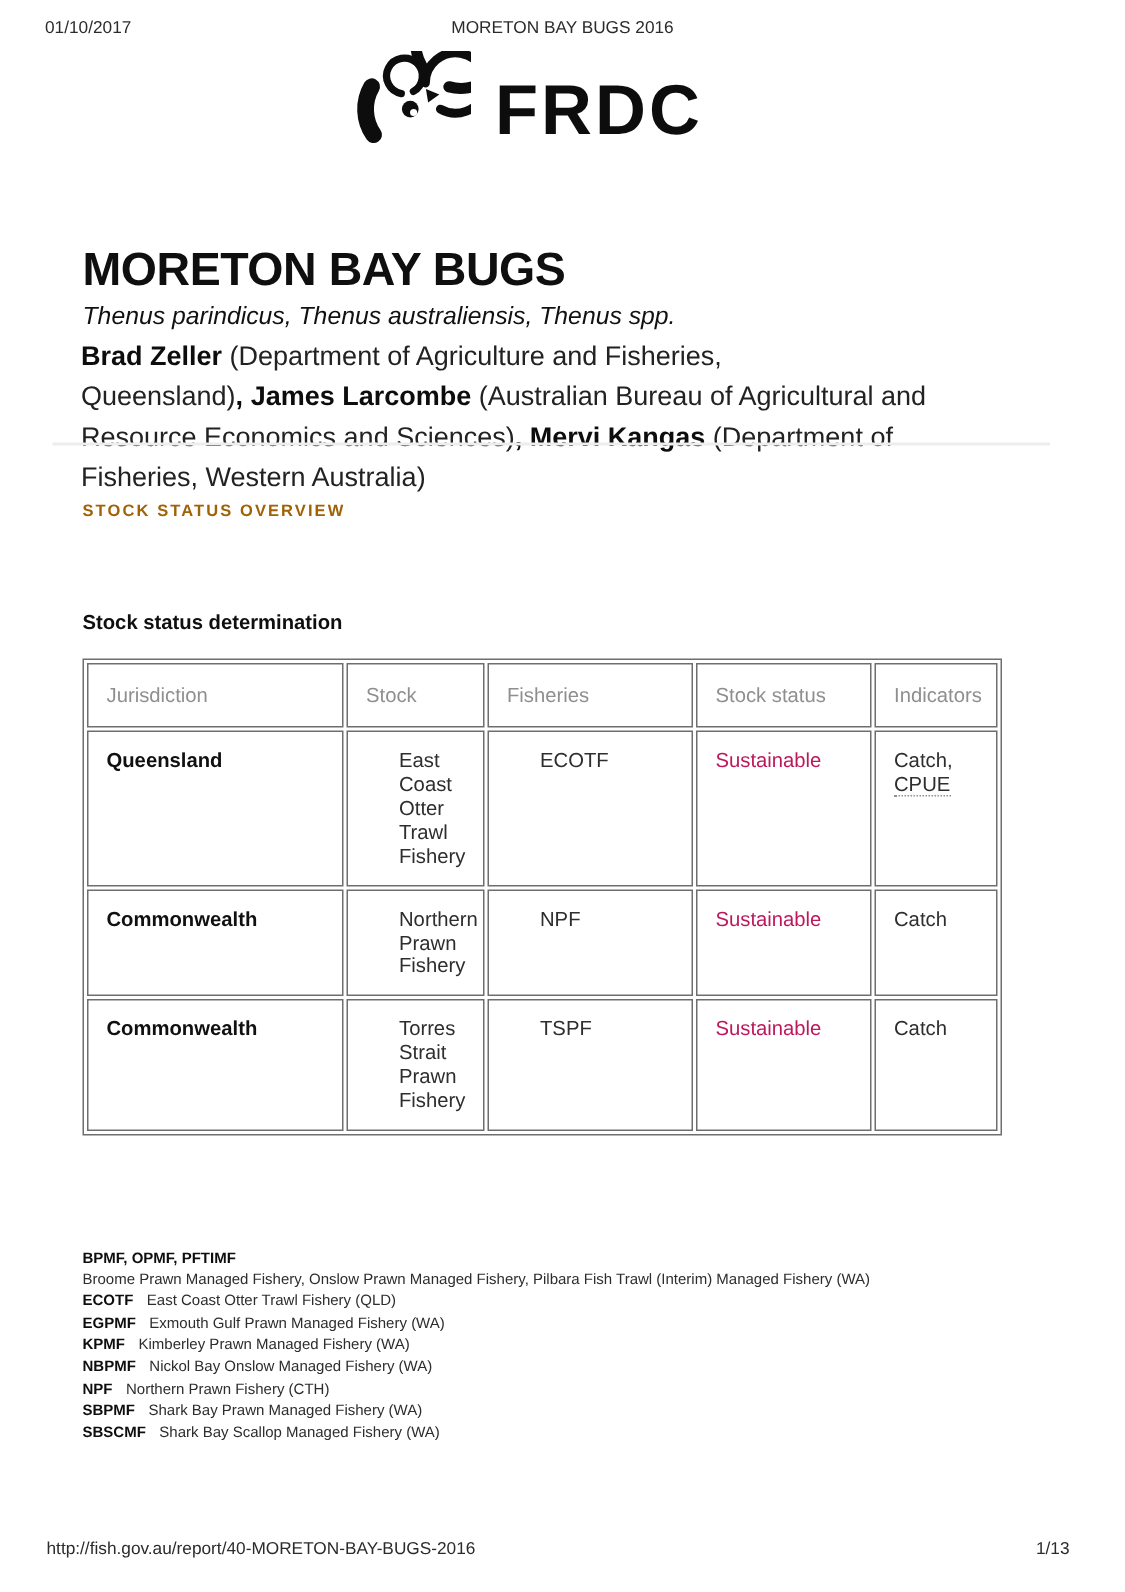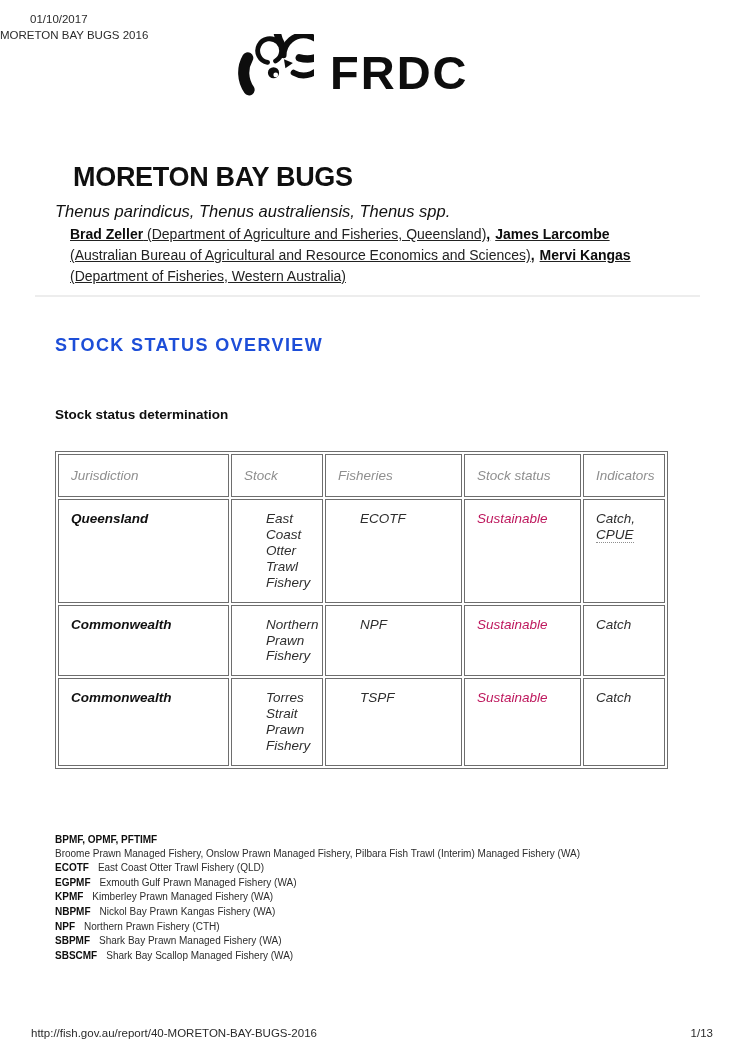--- a/index.html
+++ b/index.html
@@ -9,42 +9,42 @@
     position: relative;
     font-family: "Liberation Sans", sans-serif;
     color: #1a1a1a;
     overflow: hidden;
   }
   .abs { position: absolute; }
 
   
   .meta { font-size: 11.5px; color: #2b2b2b; }
   .meta-date { left: 30px; top: 13px; }
-  .meta-title { left: 0; right: 0; top: 29px; }
+  .meta-title { left: 0; right: 0; top: 13px; text-align: center; }
   .footer-url { left: 31px; top: 1027px; }
   .footer-page { right: 37px; top: 1027px; }
 
   
   .logo { left: 236px; top: 34px; display: flex; align-items: center; gap: 16px; }
   .logo-text { font-size: 47px; font-weight: bold; letter-spacing: 2px; color: #0d0d0d; line-height: 1; padding-bottom: 4px; }
 
   
-  .report-title { left: 55px; top: 162px; font-size: 27px; font-weight: bold; letter-spacing: -0.3px; color: #0f0f0f; margin-left: 18px; }
+  .report-title { left: 55px; top: 162px; font-size: 31px; font-weight: bold; letter-spacing: -0.3px; color: #0f0f0f; }
   .species { left: 55px; top: 202px; font-size: 16.5px; font-style: italic; color: #111; }
-  .authors { left: 70px; top: 224px; width: 580px; font-size: 14px; line-height: 1.5; color: #222; text-decoration: underline; }
+  .authors { left: 54px; top: 224px; width: 580px; font-size: 18px; line-height: 1.5; color: #222; }
   .authors b { color: #0d0d0d; }
   .authors .sep { font-weight: bold; margin-right: 5px; }
 
   .rule { left: 35px; top: 295px; width: 665px; height: 2px; background: #ededed; }
 
-  .overview-heading { left: 55px; top: 335px; font-size: 18px; font-weight: bold; letter-spacing: 1.4px; color: #1d4ed8; }
+  .overview-heading { left: 55px; top: 335px; font-size: 11px; font-weight: bold; letter-spacing: 1.4px; color: #a16207; }
   .table-heading { left: 55px; top: 407px; font-size: 13.5px; font-weight: bold; color: #0f0f0f; }
 
   
-  .tbl-wrap { left: 55px; top: 451px; font-style: italic; }
+  .tbl-wrap { left: 55px; top: 439px; }
   table { border-collapse: separate; border-spacing: 2px; border: 1px solid #6e6e6e; table-layout: fixed; width: 599px; }
   th, td { border: 1px solid #6e6e6e; vertical-align: top; text-align: left; font-weight: normal; }
   th { color: #8f8f8f; font-size: 13.5px; padding: 13px 12px; }
   td { font-size: 13.5px; line-height: 1.18; padding: 11px 12px; color: #2e2e2e; }
   td.jur { font-weight: bold; color: #101010; }
   td.pre { white-space: pre-line; padding-left: 34px; }
   td.status { color: #be185d; }
   .abbr-u { border-bottom: 1px dotted #8f8f8f; }
   col.c1 { width: 171px; } col.c2 { width: 92px; } col.c3 { width: 137px; }
   col.c4 { width: 117px; } col.c5 { width: 82px; }
@@ -142,20 +142,20 @@
 </div>
 
 <div class="abs footnotes">
   <div class="fn-line">
     <span class="fn-block-abbr">BPMF, OPMF, PFTIMF</span>
     <span>Broome Prawn Managed Fishery, Onslow Prawn Managed Fishery, Pilbara Fish Trawl (Interim) Managed Fishery (WA)</span>
   </div>
   <div class="fn-line"><span class="fn-abbr">ECOTF</span><span>East Coast Otter Trawl Fishery (QLD)</span></div>
   <div class="fn-line"><span class="fn-abbr">EGPMF</span><span>Exmouth Gulf Prawn Managed Fishery (WA)</span></div>
   <div class="fn-line"><span class="fn-abbr">KPMF</span><span>Kimberley Prawn Managed Fishery (WA)</span></div>
-  <div class="fn-line"><span class="fn-abbr">NBPMF</span><span>Nickol Bay Prawn Kangas Fishery (WA)</span></div>
+  <div class="fn-line"><span class="fn-abbr">NBPMF</span><span>Nickol Bay Onslow Managed Fishery (WA)</span></div>
   <div class="fn-line"><span class="fn-abbr">NPF</span><span>Northern Prawn Fishery (CTH)</span></div>
   <div class="fn-line"><span class="fn-abbr">SBPMF</span><span>Shark Bay Prawn Managed Fishery (WA)</span></div>
   <div class="fn-line"><span class="fn-abbr">SBSCMF</span><span>Shark Bay Scallop Managed Fishery (WA)</span></div>
 </div>
 
 <div class="abs meta footer-url">http://fish.gov.au/report/40-MORETON-BAY-BUGS-2016</div>
 <div class="abs meta footer-page">1/13</div>
 
 </body></html>

